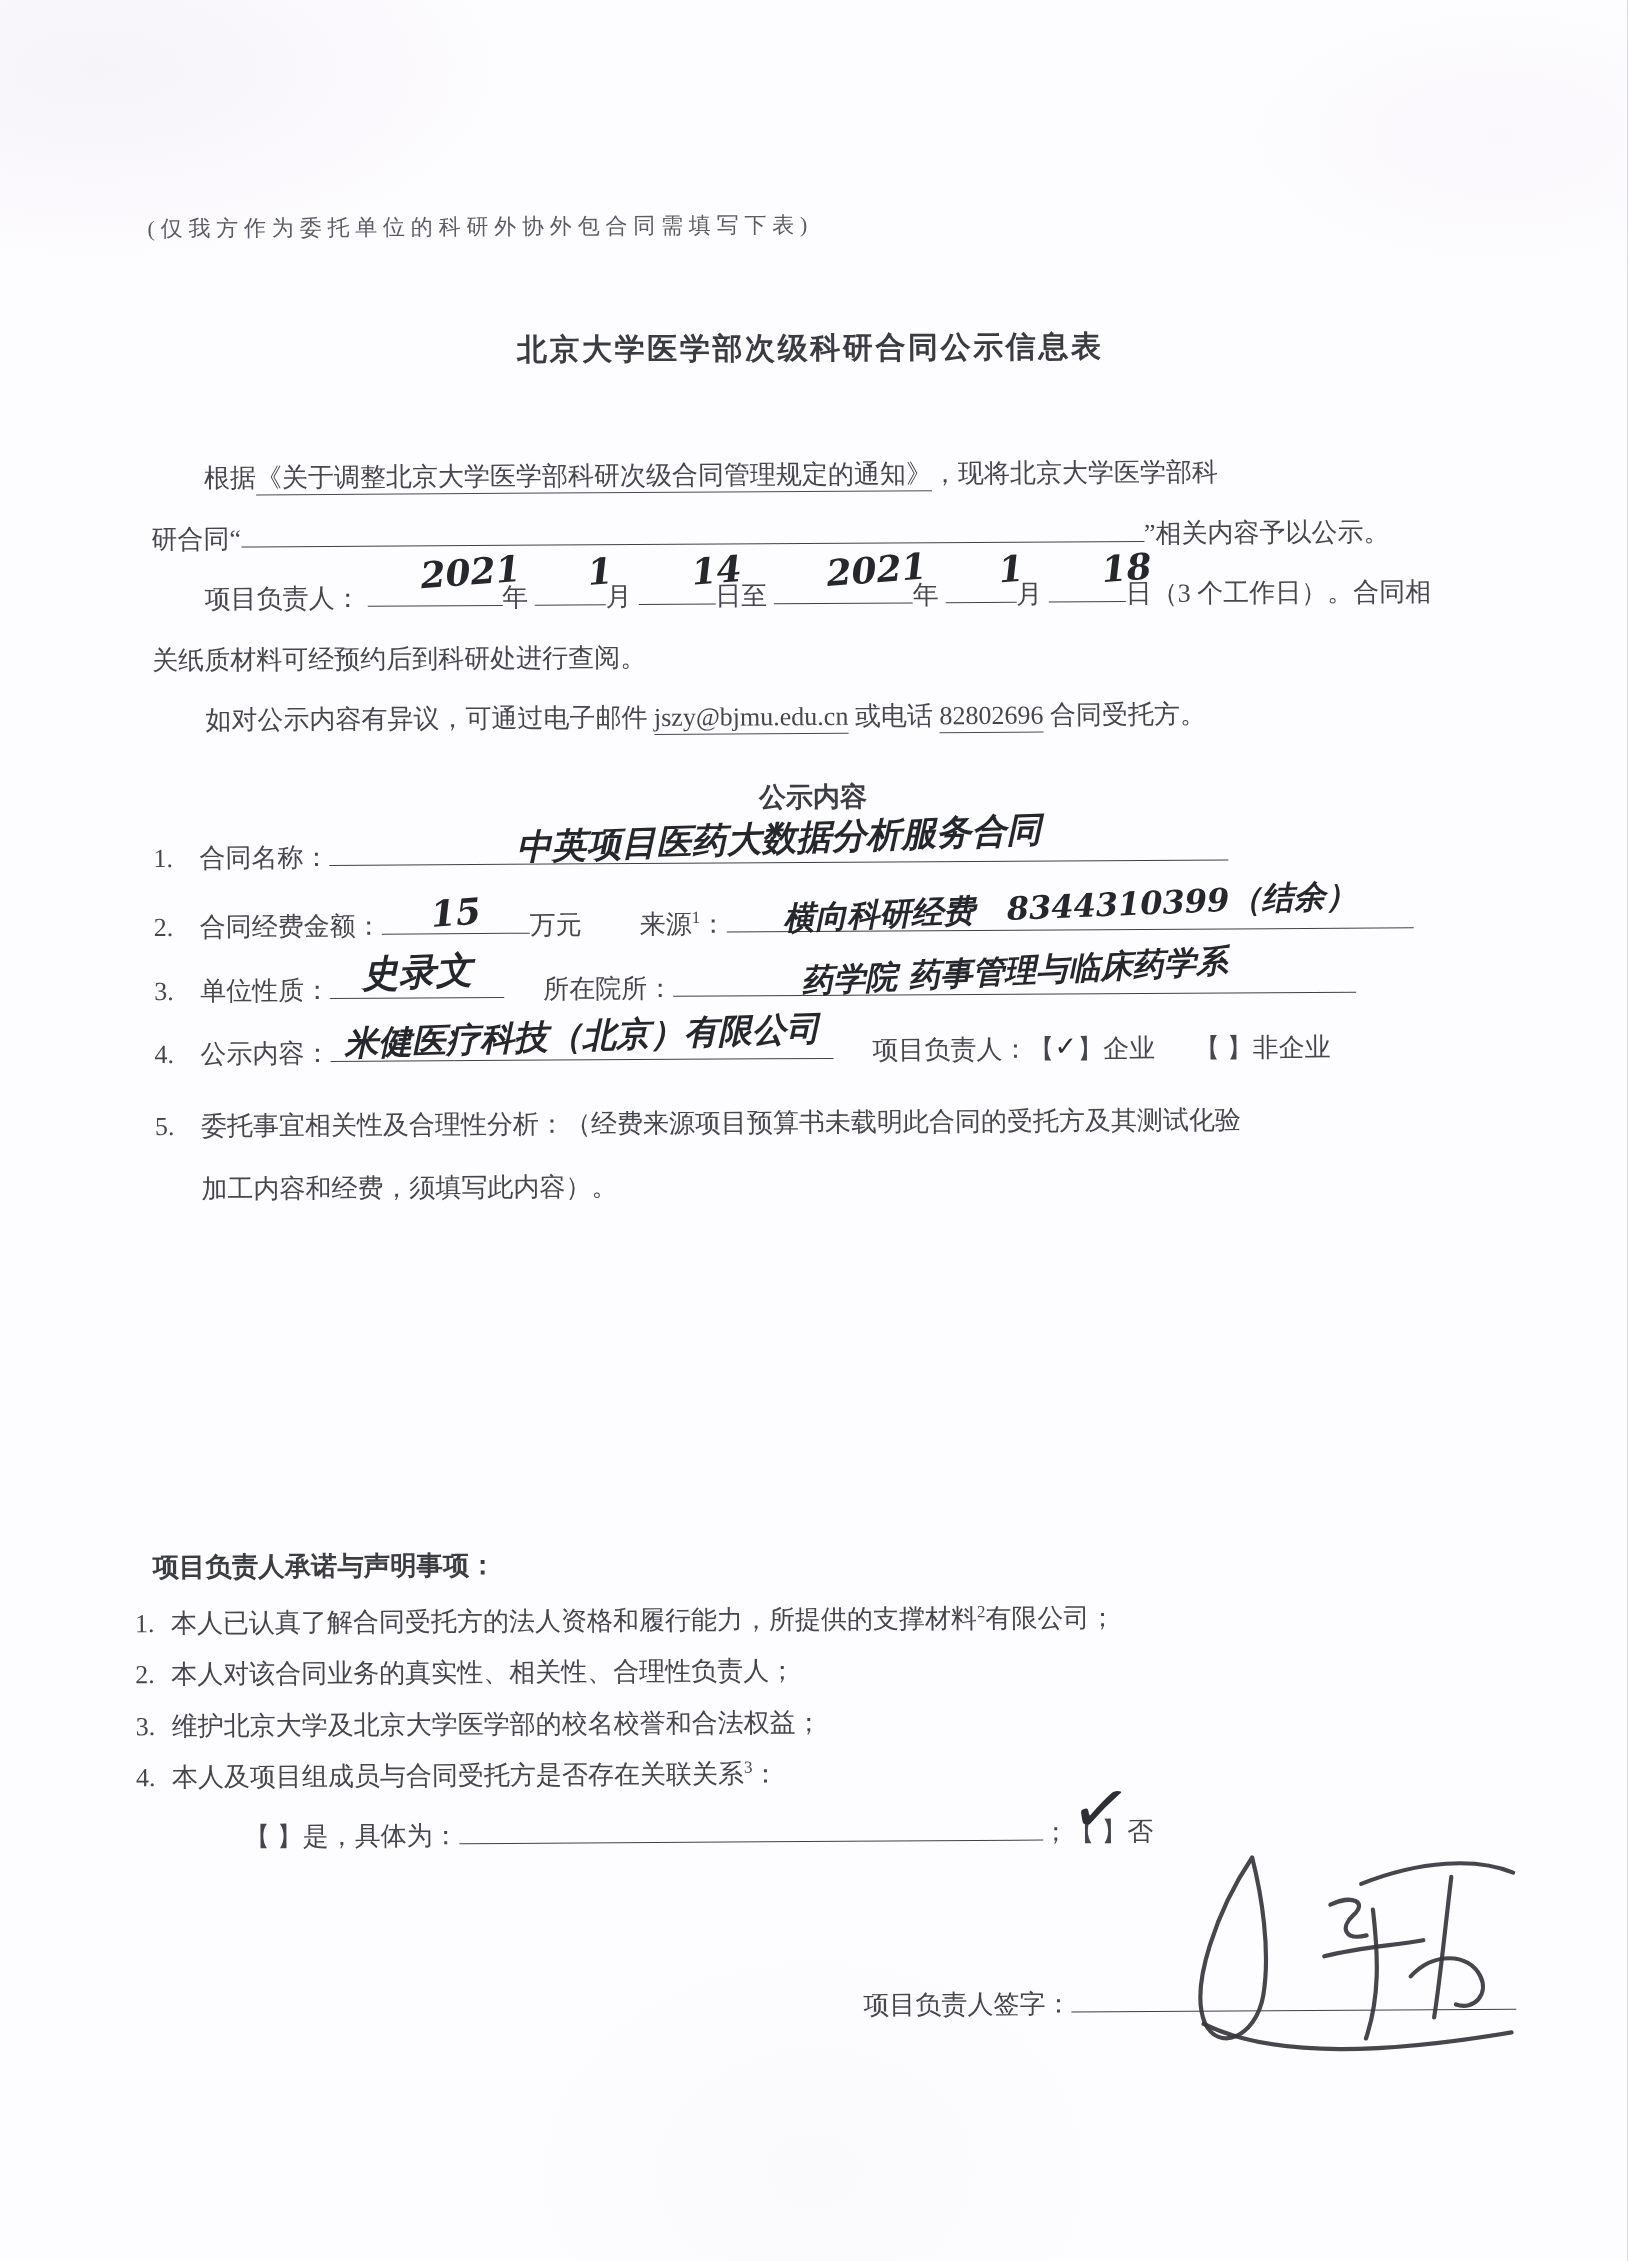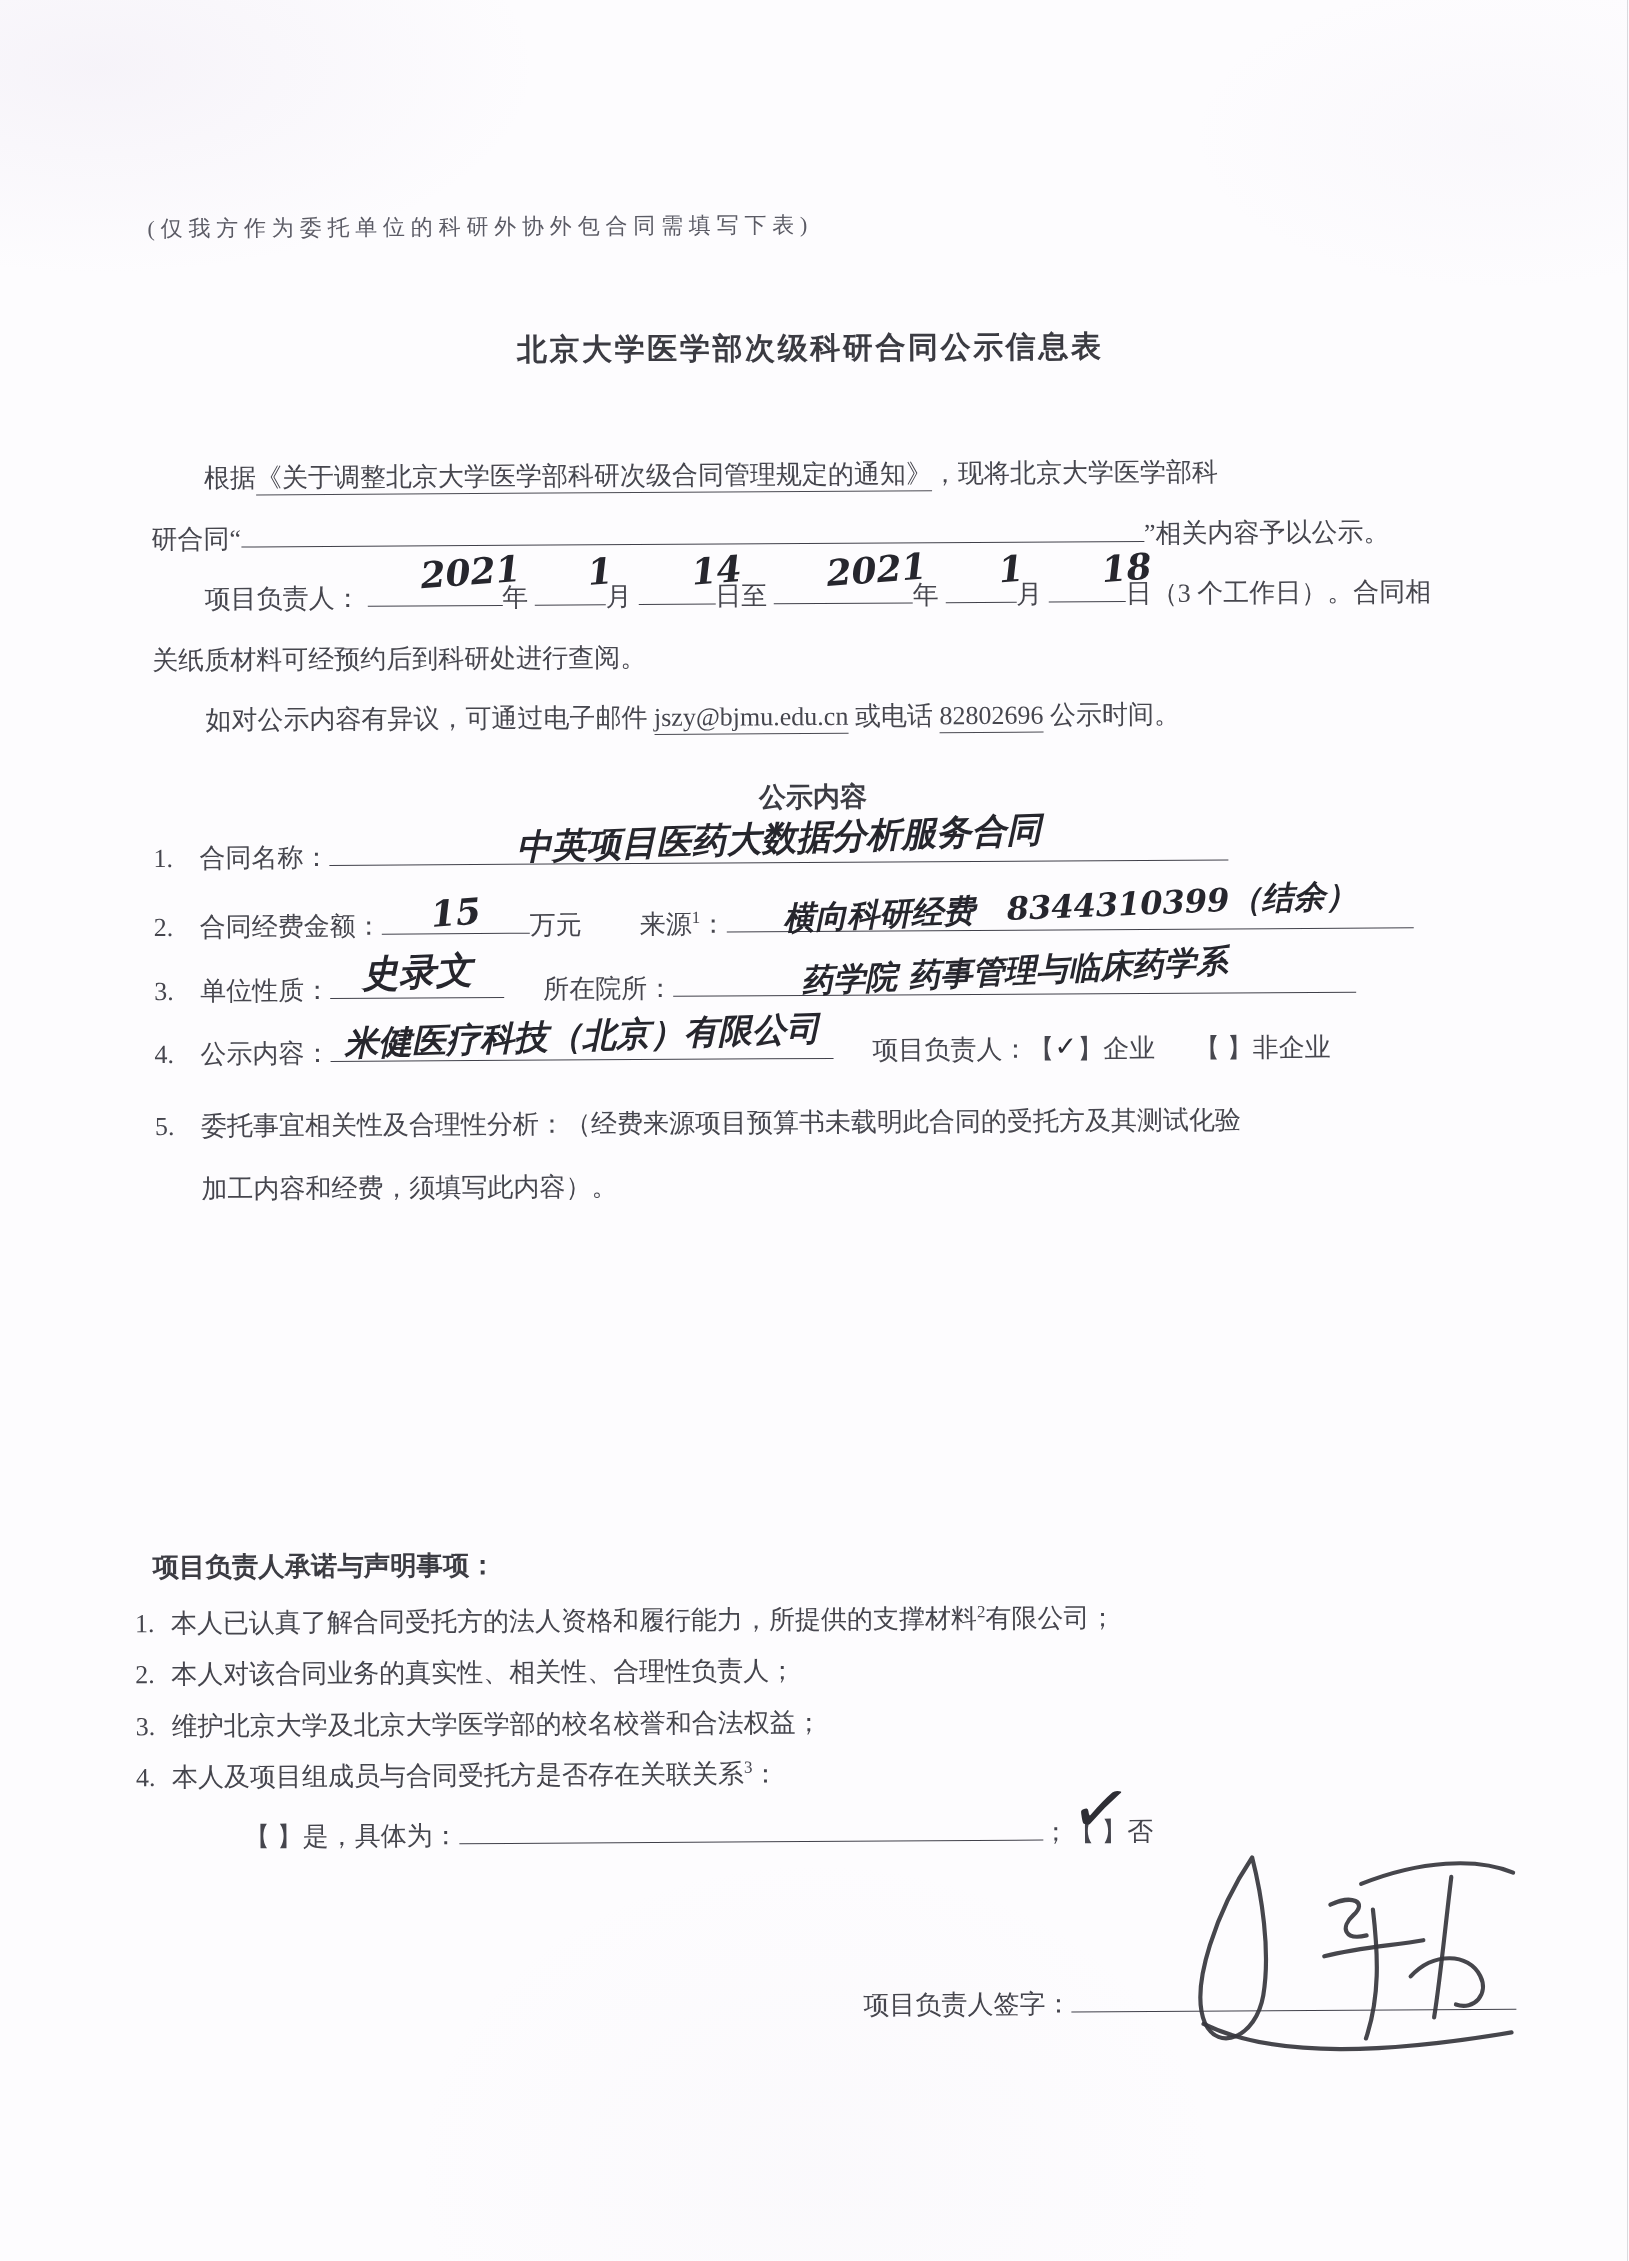--- a/index.html
+++ b/index.html
@@ -67,21 +67,21 @@
         <span class="blank" style="width:135px;"><span class="hw hw-date">2021</span></span><span>年</span>
         <span class="blank" style="width:71px;"><span class="hw hw-date">1</span></span><span>月</span>
         <span class="blank" style="width:77px;"><span class="hw hw-date">14</span></span><span>日至</span>
         <span class="blank" style="width:139px;"><span class="hw hw-date">2021</span></span><span>年</span>
         <span class="blank" style="width:71px;"><span class="hw hw-date">1</span></span><span>月</span>
         <span class="blank" style="width:77px;"><span class="hw hw-date">18</span></span><span>日</span><span>（3 个工作日）。合同相</span>
       </div>
       <div>关纸质材料可经预约后到科研处进行查阅。</div>
     </div>
 
-    <div class="abs para indent1" style="top:686px;left:155px;width:1341px;"><span>如对公示内容有异议，可通过电子邮件 </span><span class="u">jszy@bjmu.edu.cn</span><span> 或电话 </span><span class="u">82802696</span><span> 公示时间。</span></div>
+    <div class="abs para indent1" style="top:686px;left:155px;width:1341px;"><span>如对公示内容有异议，可通过电子邮件 </span><span class="u">jszy@bjmu.edu.cn</span><span> 或电话 </span><span class="u">82802696</span><span> 合同受托方。</span></div>
 
     <div class="abs heading">公示内容</div>
 
     <div class="abs item" style="top:832px;">
       <span class="no">1.</span><span>合同名称：</span><span class="blank" style="width:899px;"><span class="hw hw-line">中英项目医药大数据分析服务合同</span></span>
     </div>
 
     <div class="abs item" style="top:901px;">
       <span class="no">2.</span><span>合同经费金额：</span><span class="blank" style="width:148px;"><span class="hw hw-date">15</span></span><span>万元</span><span class="sp90"></span><span>来源</span><sup>1</sup><span>：</span><span class="blank" style="width:687px;"><span class="hw hw-src">横向科研经费　8344310399（结余）</span></span>
     </div>

